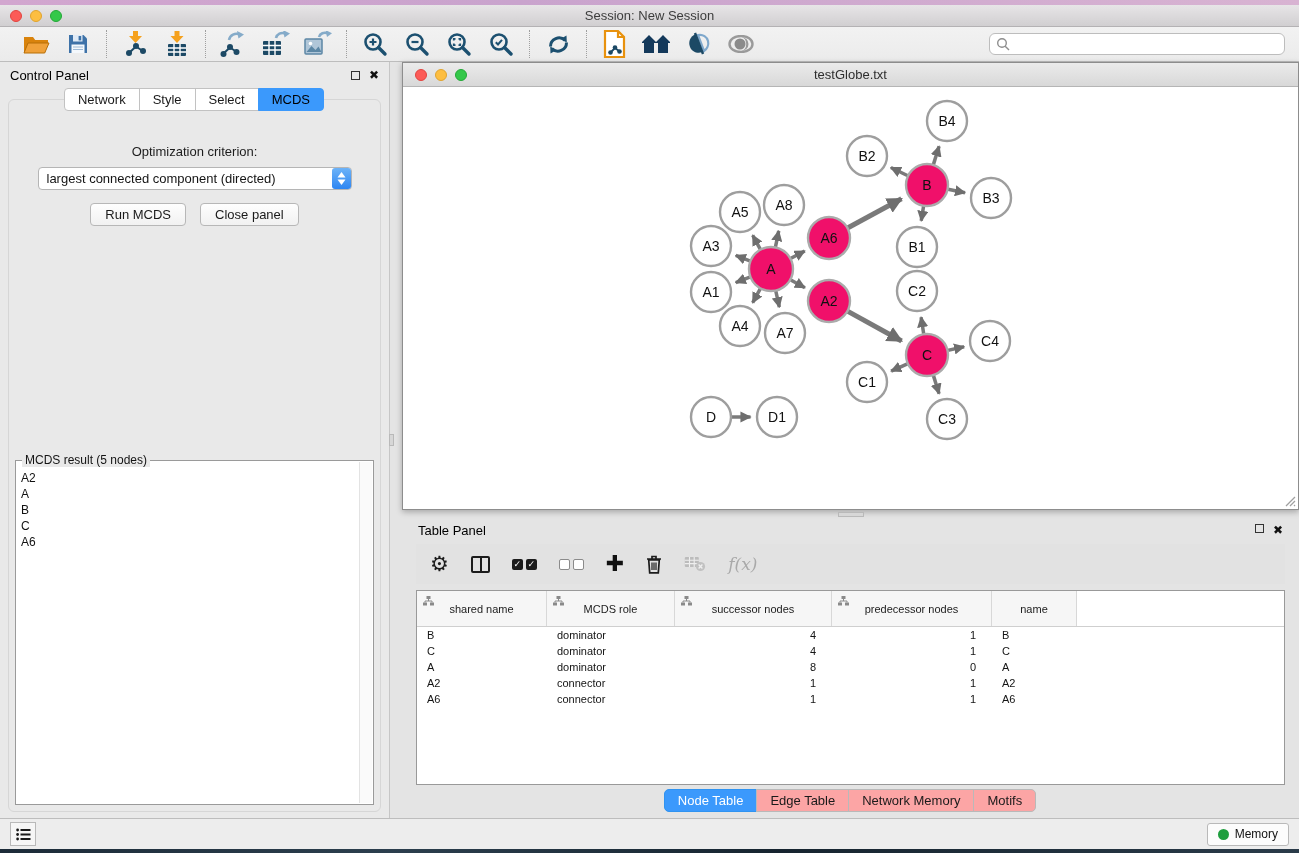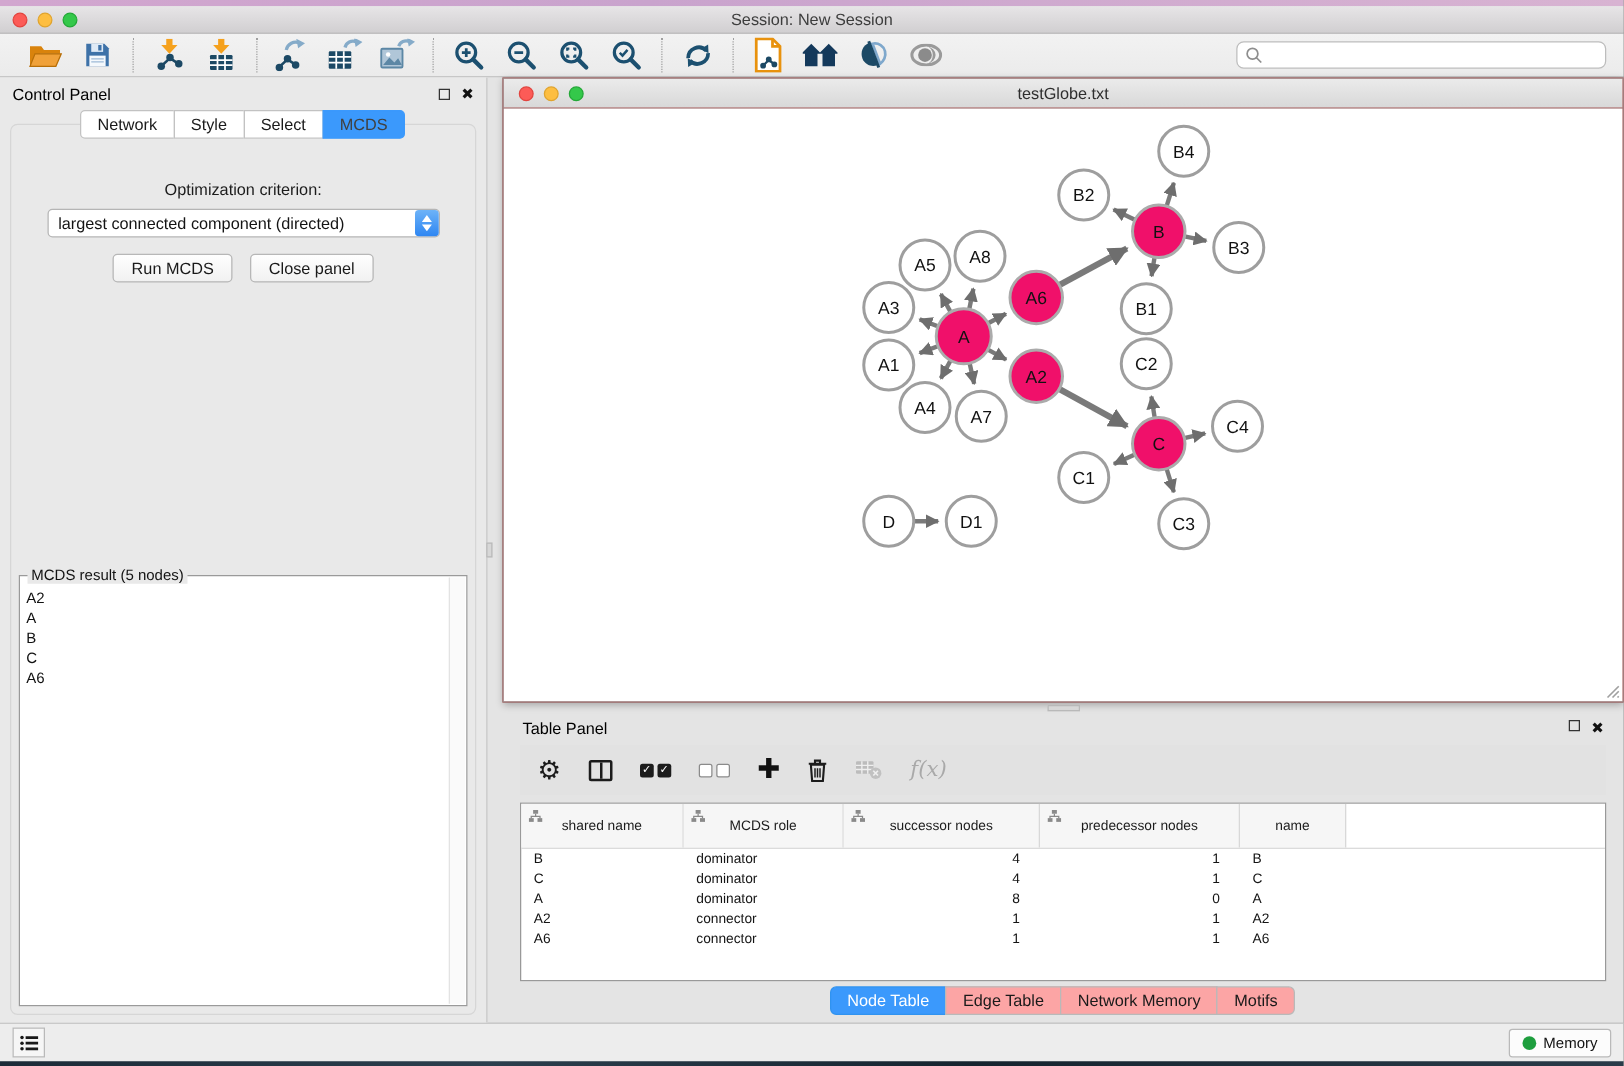--- a/index.html
+++ b/index.html
@@ -32,39 +32,39 @@
   .control-panel { width:390px; background:#e9e9e9; border-right:1px solid #c6c6c6; display:flex; flex-direction:column; position:relative; }
   .panel-header { height:26px; display:flex; align-items:center; padding:0 10px; }
   .panel-title { font-size:13px; color:#000000; }
   .panel-header .ph-icons { margin-left:auto; display:flex; align-items:center; gap:9px; }
   .float-icon { width:9px; height:9px; border:1.5px solid #333; display:inline-block; }
   .close-icon { font-size:12px; font-weight:bold; color:#111; line-height:1; font-family:"DejaVu Sans",sans-serif; }
   .cp-tabs { display:flex; justify-content:center; position:relative; z-index:2; }
   .cp-tab { font-size:13px; padding:3px 13px; background:#fff; border:1px solid #c2c2c2; margin-left:-1px; color:#1a1a1a; }
   .cp-tab:first-child { border-top-left-radius:4px; border-bottom-left-radius:4px; }
   .cp-tab:last-child { border-top-right-radius:4px; border-bottom-right-radius:4px; }
-  .cp-tab.active { background:#3b99fc; border-color:#3b99fc; color:#404040; }
+  .cp-tab.active { background:#3b99fc; border-color:#3b99fc; color:#000000; }
   .cp-box { flex:1; margin:-12px 8px 6px; border:1px solid #d6d6d6; border-radius:6px; padding-top:30px; display:flex; flex-direction:column; min-height:0; }
   .opt-label { text-align:center; font-size:13px; color:#1c1c1c; margin:14px 0 8px; }
   .combo { width:314px; height:23px; margin:0 auto; background:#fff; border:1px solid #b5b5b5; border-radius:4px; display:flex; align-items:center; position:relative; }
   .combo-text { font-size:13px; color:#141414; padding-left:8px; flex:1; white-space:nowrap; }
   .combo-btn { width:19px; height:21px; margin:0; border-radius:3px; background:linear-gradient(#6db3f8,#2e86f2); display:flex; flex-direction:column; align-items:center; justify-content:center; gap:1px; }
   .combo-btn svg { display:block; }
   .btn-row { display:flex; justify-content:center; gap:14px; margin-top:13px; }
   .pushbtn { font-size:13px; color:#1a1a1a; background:linear-gradient(#fefefe,#f1f1f1); border:1px solid #b7b7b7; border-radius:4px; padding:3px 14px; }
   .mcds-fieldset { margin:auto 6px 6px; height:345px; border:1px solid #9a9a9a; position:relative; background:#fff; }
   .mcds-legend { position:absolute; top:-8px; left:6px; background:#e9e9e9; font-size:12px; color:#141414; padding:0 3px; }
   .mcds-list { position:absolute; inset:1px 14px 1px 1px; padding-top:8px; overflow:hidden; }
   .mcds-item { font-size:12px; color:#111; line-height:16px; padding-left:4px; }
   .mcds-scroll { position:absolute; top:1px; bottom:1px; right:1px; width:13px; background:#fafafa; border-left:1px solid #e3e3e3; }
   .v-split-handle { position:absolute; right:-5px; top:372px; width:5px; height:12px; background:#d7d7d7; border:1px solid #b9b9b9; z-index:3; }
 
   
   .right-pane { flex:1; display:flex; flex-direction:column; padding-left:12px; min-width:0; }
-  .network-window { height:500px; border:1px solid #8d8d8d; background:#b91c1c; box-shadow:0 2px 6px rgba(0,0,0,.28); display:flex; flex-direction:column; }
+  .network-window { height:448px; border:1px solid #8d8d8d; background:#d946ef; box-shadow:0 2px 6px rgba(0,0,0,.28); display:flex; flex-direction:column; }
   .nw-titlebar { height:24px; background:linear-gradient(#ebebeb,#d8d8d8); border-bottom:1px solid #b5b5b5; position:relative; display:flex; align-items:center; justify-content:center; }
   .nw-titlebar .tl-group { position:absolute; left:12px; top:6px; display:flex; gap:8px; }
   .nw-title { font-size:13px; color:#2e2e2e; }
   .nw-canvas { flex:1; position:relative; background:#fff; }
   .nw-canvas svg.graph { position:absolute; inset:0; }
   .grip { position:absolute; right:2px; bottom:2px; }
 
   .h-splitter { height:8px; display:flex; align-items:center; justify-content:center; }
   .h-split-handle { width:26px; height:5px; background:#d7d7d7; border:1px solid #b9b9b9; }
 

